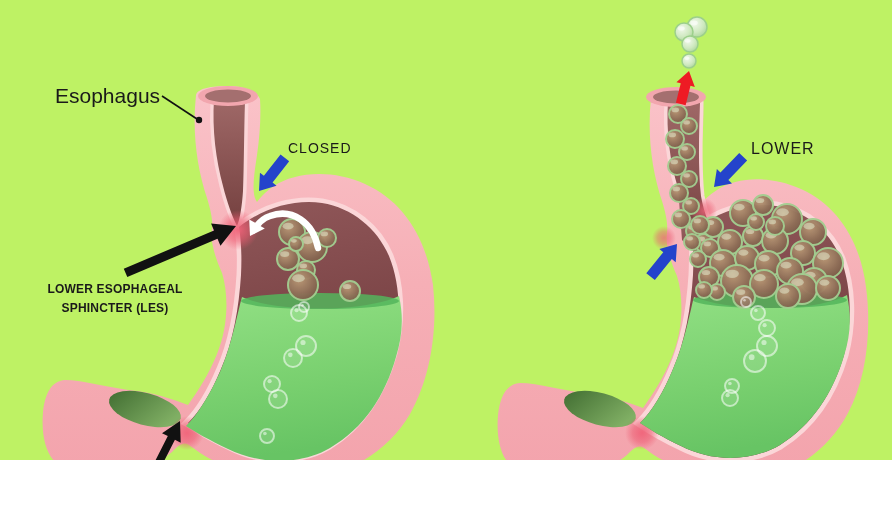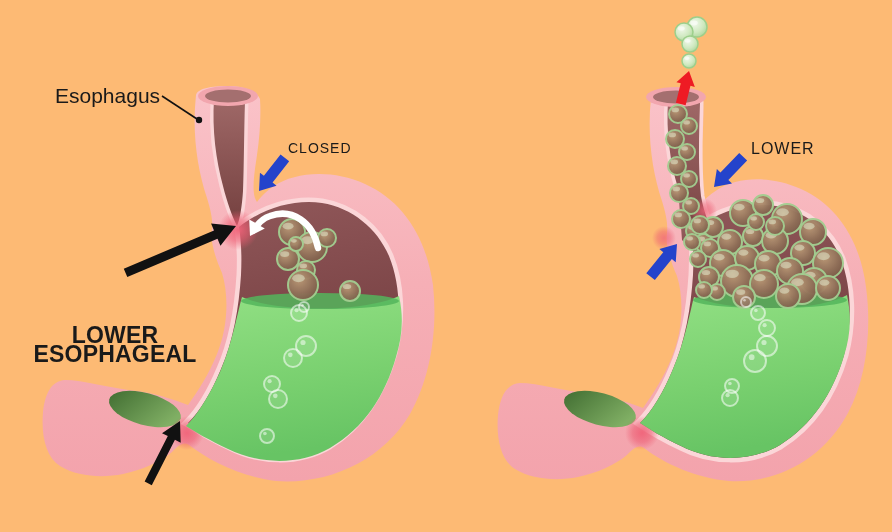--- a/index.html
+++ b/index.html
@@ -1,24 +1,24 @@
 <!DOCTYPE html>
 <html style="--wall-pink: #f6b0b7; --wall-rim: #fbd6d8; --interior-maroon: #7c4649; --liquid-green: #7ed474; --sphincter-red: #ea5f74; --arrow-blue: #2443cb; --arrow-red: #ee1b24; --arrow-black: #111111; --text: #1a1a1a;"><head>
 <meta charset="utf-8">
 <style>
   html,body{margin:0;padding:0;background:#fff;}
-  .canvas{position:relative;width:892px;height:532px;background:#fdba74;overflow:hidden;
+  .canvas{position:relative;width:892px;height:460px;background:#bef264;overflow:hidden;
           font-family:"Liberation Sans",sans-serif;}
   svg{position:absolute;left:0;top:0;}
   .lbl{position:absolute;color:var(--text,#1a1a1a);white-space:nowrap;}
   #lbl-esophagus{left:55px;top:84px;font-size:21px;}
   #lbl-closed{left:288px;top:140px;font-size:14px;letter-spacing:1px;}
   #lbl-opened{left:751px;top:140px;font-size:16px;letter-spacing:1px;}
   #lbl-les{left:0;top:280px;width:230px;text-align:center;font-weight:bold;
-           font-size:23px;line-height:19px;white-space:normal;letter-spacing:0.2px;margin-top:46px;}
+           font-size:12px;line-height:19px;white-space:normal;letter-spacing:0.2px;}
   #lbl-pyloric{left:72px;top:497px;font-weight:bold;font-size:18.5px;letter-spacing:0.4px;}
   .fill-blue{fill:var(--arrow-blue,#2443cb);}
   .fill-red{fill:var(--arrow-red,#ee1b24);}
   .fill-black{fill:var(--arrow-black,#111111);}
   .leader{stroke:var(--arrow-black,#111);stroke-width:1.6;fill:none;}
 </style>
 </head>
 <body>
 
 <div class="canvas">
@@ -291,14 +291,15 @@
   <polygon class="fill-blue" points="0,0 -15,-10.5 -15,-5.5 -42,-5.5 -42,5.5 -15,5.5 -15,10.5" transform="translate(714,187) rotate(134)"></polygon>
   <polygon class="fill-blue" points="0,0 -15,-10.5 -15,-5.5 -42,-5.5 -42,5.5 -15,5.5 -15,10.5" transform="translate(677,244) rotate(-51)"></polygon>
   <polygon class="fill-red" points="0,0 -14,-9.5 -14,-5 -34,-5 -34,5 -14,5 -14,9.5" transform="translate(689,71) rotate(-76)"></polygon>
 </svg>
 
 <div class="lbl" id="lbl-esophagus">Esophagus</div>
 <div class="lbl" id="lbl-closed">CLOSED</div>
 <div class="lbl" id="lbl-opened">LOWER</div>
 <div class="lbl" id="lbl-les">
   <span>LOWER ESOPHAGEAL</span><br>
+  <span>SPHINCTER (LES)</span>
 </div>
 </div>
 
 </body></html>

